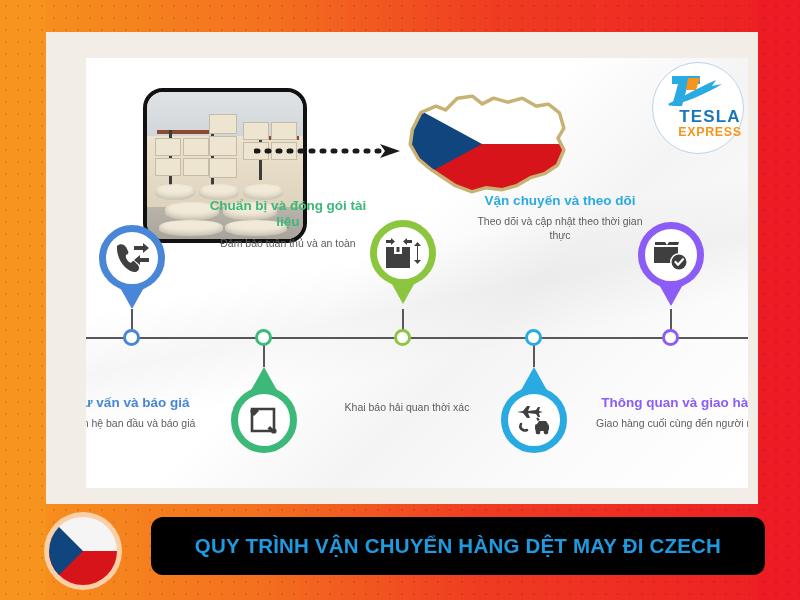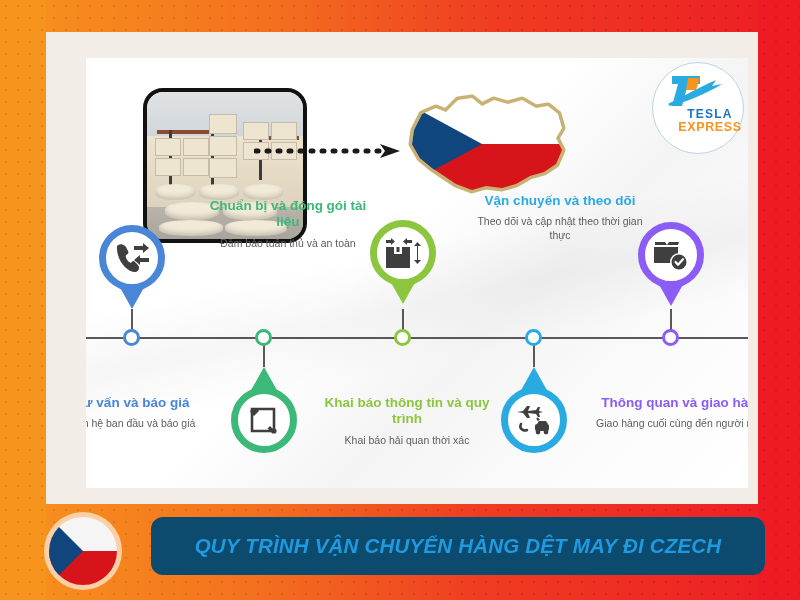--- a/index.html
+++ b/index.html
@@ -68,21 +68,21 @@
   
   #tesla-logo {
     position:absolute; left:558px; top:0px; width:110px; height:98px;
   }
   #logo-circle{
     position:absolute; left:8px; top:4px; width:92px; height:92px;
     border-radius:50%; border:1.5px solid #bcd3ea; background:#fff;
   }
   #logo-mark { position:absolute; left:22px; top:14px; width:62px; height:38px; }
   #logo-text { position:absolute; left:26px; top:50px; width:80px; text-align:center; line-height:1.05; }
-  #logo-text .t1 { font-size:12px; font-weight:bold; color:#1b75bb; letter-spacing:1.2px; display:block; }
+  #logo-text .t1 { font-size:17px; font-weight:bold; color:#1b75bb; letter-spacing:1.2px; display:block; }
   #logo-text .t2 { font-size:12.5px; font-weight:bold; color:#f7941d; letter-spacing:.6px; display:block; }
 
   
   #timeline-axis {
     position:absolute; left:0px; top:279px; width:662px; height:2px;
     background:#58595b;
   }
   .tl-node {
     position:absolute; width:17px; height:17px; border-radius:50%;
     background:#fff; border:3px solid #000; top:271px; z-index:4;
@@ -127,22 +127,22 @@
   
   #bottom-flag {
     position:absolute; left:44px; top:512px; width:78px; height:78px;
     border-radius:50%; background:#fbd0a6; padding:5px; z-index:6;
   }
   #bottom-flag .flag-inner {
     width:100%; height:100%; border-radius:50%; overflow:hidden; position:relative;
   }
   #title-bar {
     position:absolute; left:151px; top:517px; width:614px; height:58px;
-    background:#0c4a6e; border-radius:12px; display:flex;
-    align-items:center; justify-content:center; z-index:5;font-style:italic;
+    background:#000000; border-radius:12px; display:flex;
+    align-items:center; justify-content:center; z-index:5;
   }
   #title-text {
     font-size:20.5px; font-weight:bold; color:#1f9ae0; letter-spacing:.2px;
     white-space:nowrap;
   }
 </style>
 </head>
 <body>
 
 <div id="frame-top-band">
@@ -324,21 +324,20 @@
     <div class="step-title" style="color:#3cb878;">Chuẩn bị và đóng gói tài liệu</div>
     <div class="step-desc">Đảm bảo tuân thủ và an toàn</div>
   </div>
 
   <div class="step-text" style="left:-42px;top:337px;">
     <div class="step-title" style="color:#4a86d8;">Tư vấn và báo giá</div>
     <div class="step-desc">Liên hệ ban đầu và báo giá</div>
   </div>
 
   <div class="step-text" style="left:233px;top:337px;">
-    <div class="step-title" style="color:#8cc63f;">Khai báo thông tin và quy trình</div>
     <div class="step-desc">Khai báo hải quan thời xác</div>
   </div>
 
   <div class="step-text" style="left:509px;top:337px;">
     <div class="step-title" style="color:#8b5cf6;">Thông quan và giao hàng</div>
     <div class="step-desc">Giao hàng cuối cùng đến người nhận</div>
   </div>
 
 </div>
 

